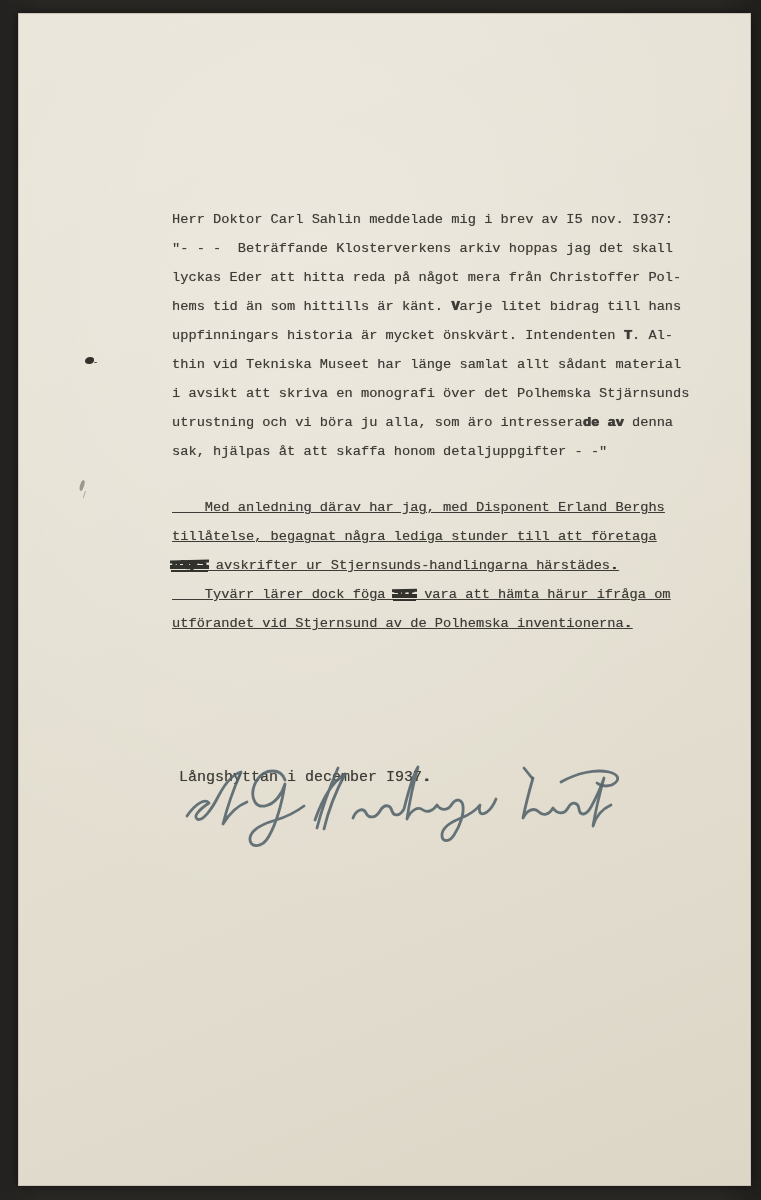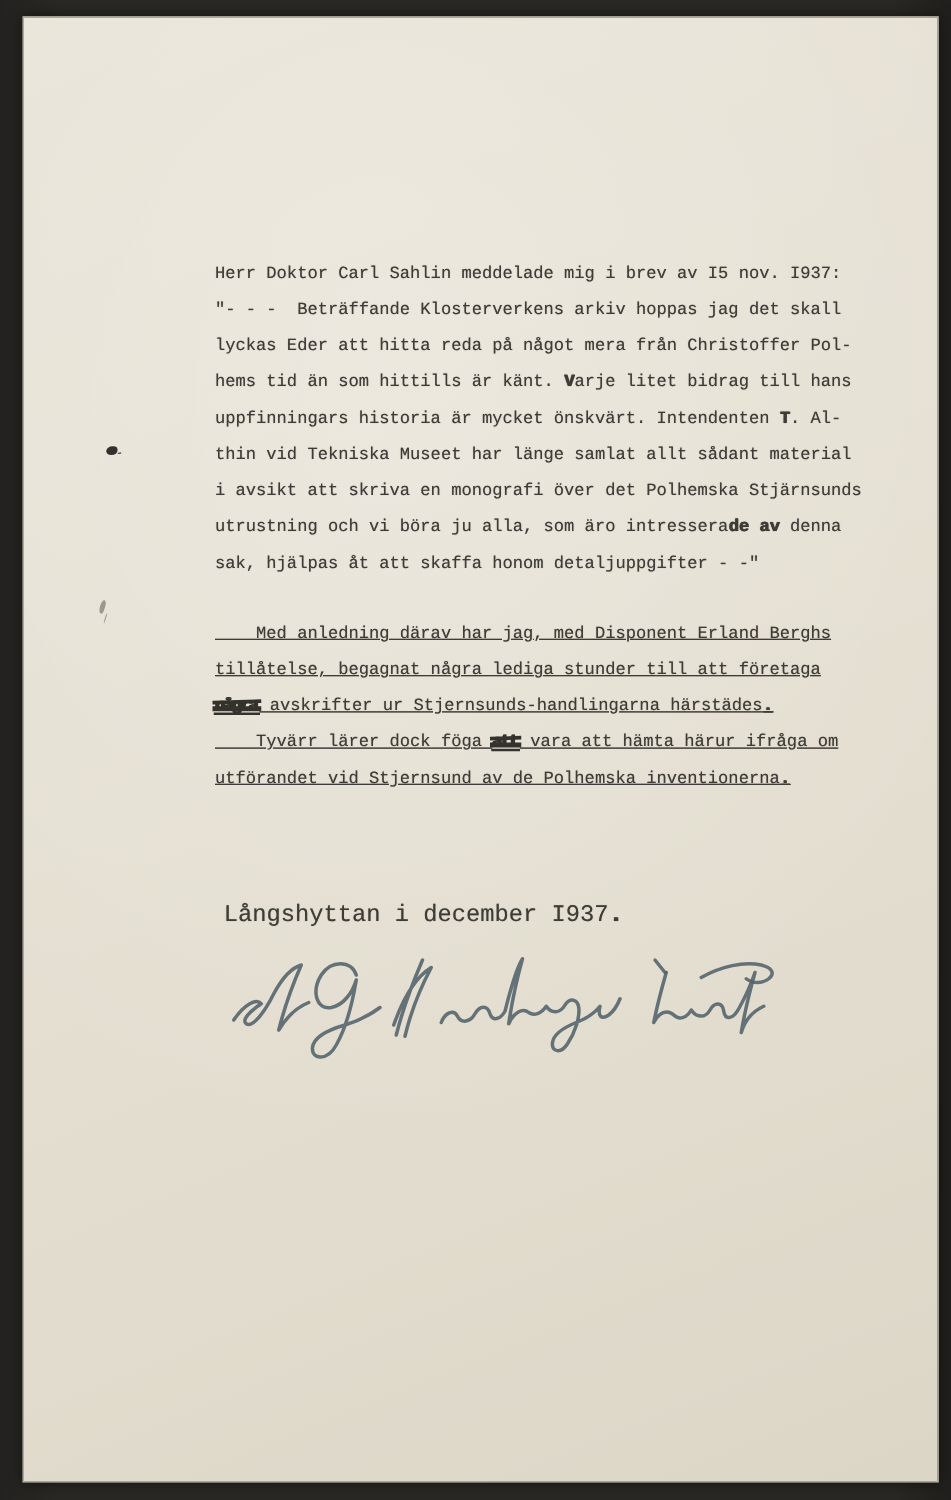--- a/index.html
+++ b/index.html
@@ -38,22 +38,22 @@
   }
   .redact::before{
     content:"";position:absolute;left:-2px;right:-1px;top:9px;height:3px;
     background:#34322c;transform:rotate(-1.5deg);
   }
   .redact::after{
     content:"";position:absolute;left:-2px;right:-1px;top:14px;height:4px;
     background:#34322c;box-shadow:0 4px 0 -1px #34322c;
   }
   .dateline{
-    position:absolute;left:160px;top:704px;
-    color:#3e3c37;font-size:19px;line-height:29px;white-space:pre;
+    position:absolute;left:160px;top:749px;
+    color:#3e3c37;font-size:15px;line-height:29px;white-space:pre;
     text-shadow:0 0 .7px rgba(62,60,55,.55);
   }
   .dateline .ov{letter-spacing:1px;}
   .signature{position:absolute;left:162px;top:742px;width:440px;height:92px;}
   .signature path{
     fill:none;stroke:#52626a;stroke-width:2.8;
     stroke-linecap:round;stroke-linejoin:round;opacity:.88;
   }
   .speck-1{
     position:absolute;left:66px;top:343px;width:9px;height:7px;

